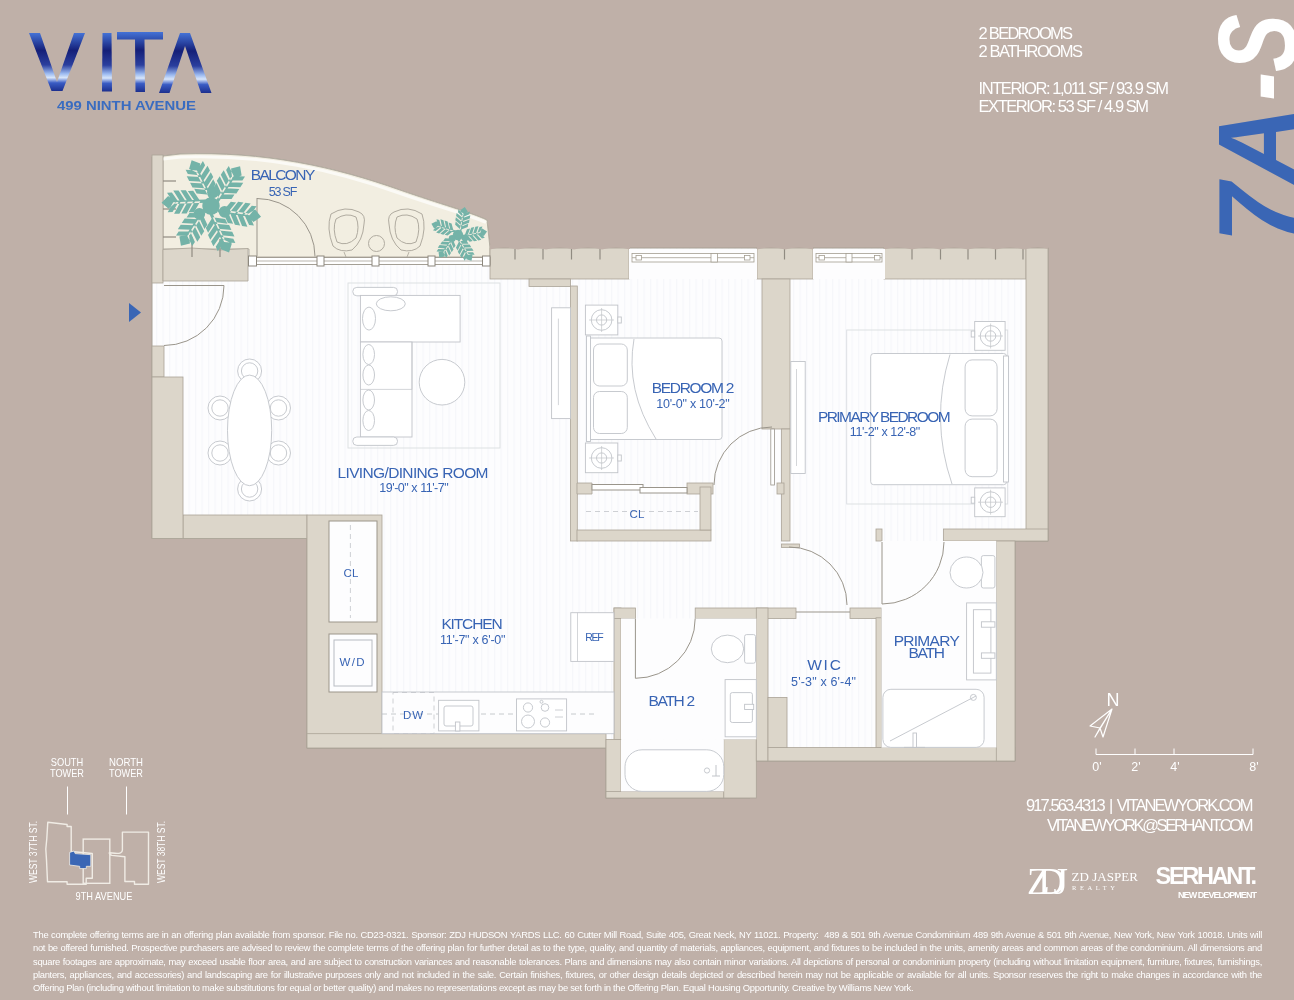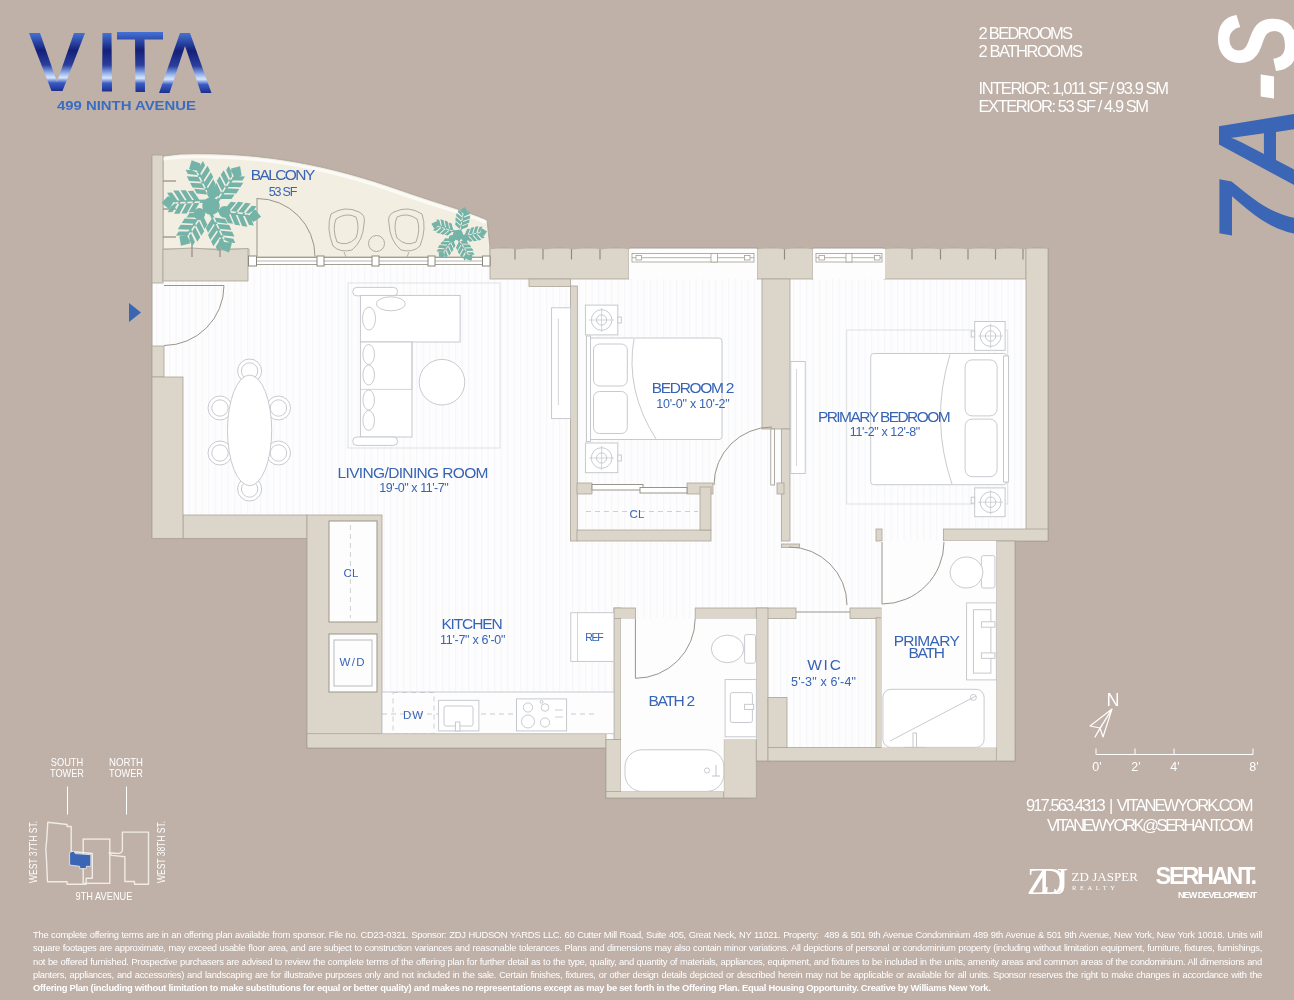--- a/index.html
+++ b/index.html
@@ -1,21 +1,21 @@
 <!DOCTYPE html>
 <html><head>
 <meta charset="utf-8">
 <style>
   html,body{margin:0;padding:0;}
   body{width:1294px;height:1000px;background:#bfb0a8;overflow:hidden;position:relative;
        font-family:"Liberation Sans", sans-serif;}
   #disclaimer{position:absolute;left:33px;top:928px;width:1229px;color:#fff;
      font-size:9.4px;line-height:13.3px;letter-spacing:-0.28px;}
   #disclaimer div{text-align:justify;text-align-last:justify;}
-  #disclaimer div.last{text-align-last:left;font-weight:bold;}
+  #disclaimer div.last{text-align-last:left;}
 </style>
 </head>
 <body>
 
 <svg id="logo" style="position:absolute;left:27px;top:28px;" width="210" height="88" viewBox="0 0 210 88">
   <defs>
     <linearGradient id="chrome" x1="0" y1="0" x2="0" y2="1">
       <stop offset="0" stop-color="#4472d6"></stop>
       <stop offset="0.3" stop-color="#141f78"></stop>
       <stop offset="0.55" stop-color="#2b3f9e"></stop>
@@ -545,17 +545,17 @@
 
 <svg id="contact" style="position:absolute;left:1000px;top:780px;" width="294" height="60" viewBox="1000 780 294 60">
   <g fill="#fff" font-size="16.5" font-family="Liberation Sans, sans-serif" text-anchor="end" lengthAdjust="spacingAndGlyphs">
     <text x="1253.5" y="811" textLength="227.5">917.563.4313&nbsp; |&nbsp; VITANEWYORK.COM</text>
     <text x="1253.5" y="831" textLength="206.5">VITANEWYORK@SERHANT.COM</text>
   </g>
 </svg>
 
 <div id="disclaimer">
     <div>The complete offering terms are in an offering plan available from sponsor. File no. CD23-0321. Sponsor: ZDJ HUDSON YARDS LLC. 60 Cutter Mill Road, Suite 405, Great Neck, NY 11021. Property:&nbsp; 489 &amp; 501 9th Avenue Condominium 489 9th Avenue &amp; 501 9th Avenue, New York, New York 10018. Units will</div>
+<div>not be offered furnished. Prospective purchasers are advised to review the complete terms of the offering plan for further detail as to the type, quality, and quantity of materials, appliances, equipment, and fixtures to be included in the units, amenity areas and common areas of the condominium. All dimensions and</div>
 <div>square footages are approximate, may exceed usable floor area, and are subject to construction variances and reasonable tolerances. Plans and dimensions may also contain minor variations. All depictions of personal or condominium property (including without limitation equipment, furniture, fixtures, furnishings,</div>
-<div>not be offered furnished. Prospective purchasers are advised to review the complete terms of the offering plan for further detail as to the type, quality, and quantity of materials, appliances, equipment, and fixtures to be included in the units, amenity areas and common areas of the condominium. All dimensions and</div>
 <div>planters, appliances, and accessories) and landscaping are for illustrative purposes only and not included in the sale. Certain finishes, fixtures, or other design details depicted or described herein may not be applicable or available for all units. Sponsor reserves the right to make changes in accordance with the</div>
 <div class="last">Offering Plan (including without limitation to make substitutions for equal or better quality) and makes no representations except as may be set forth in the Offering Plan. Equal Housing Opportunity. Creative by Williams New York.</div>
   </div>
 
 </body></html>

